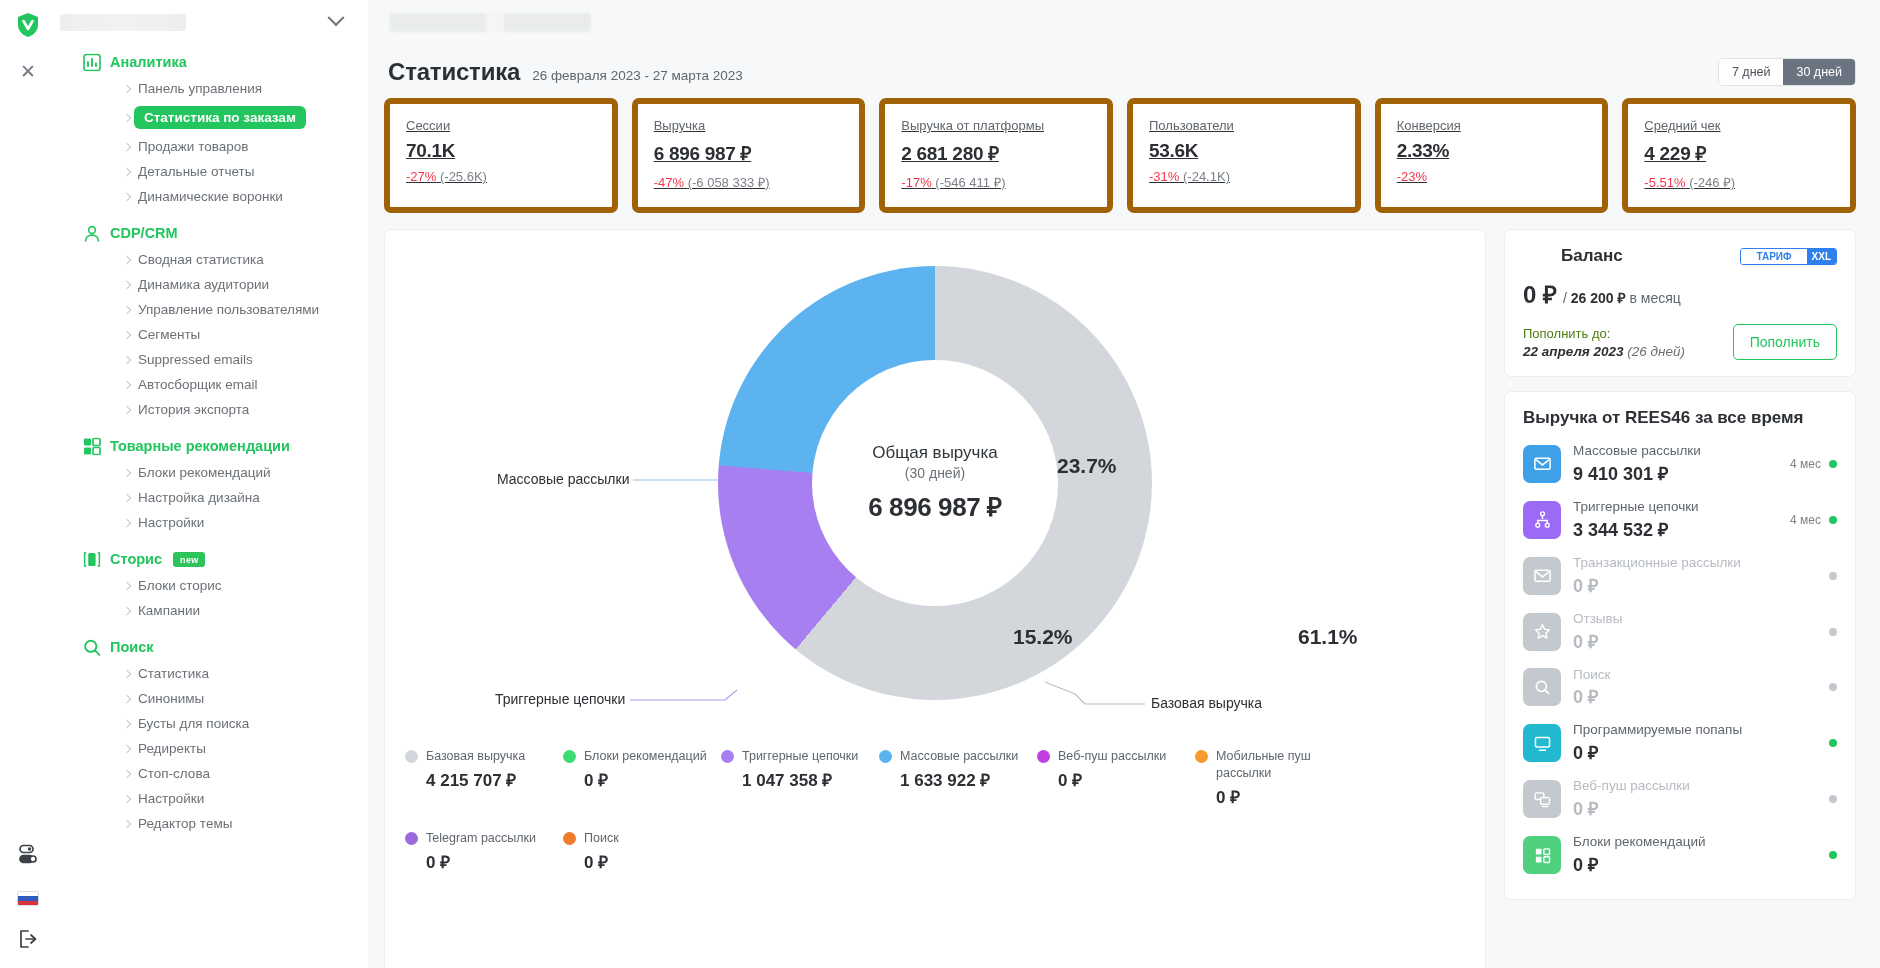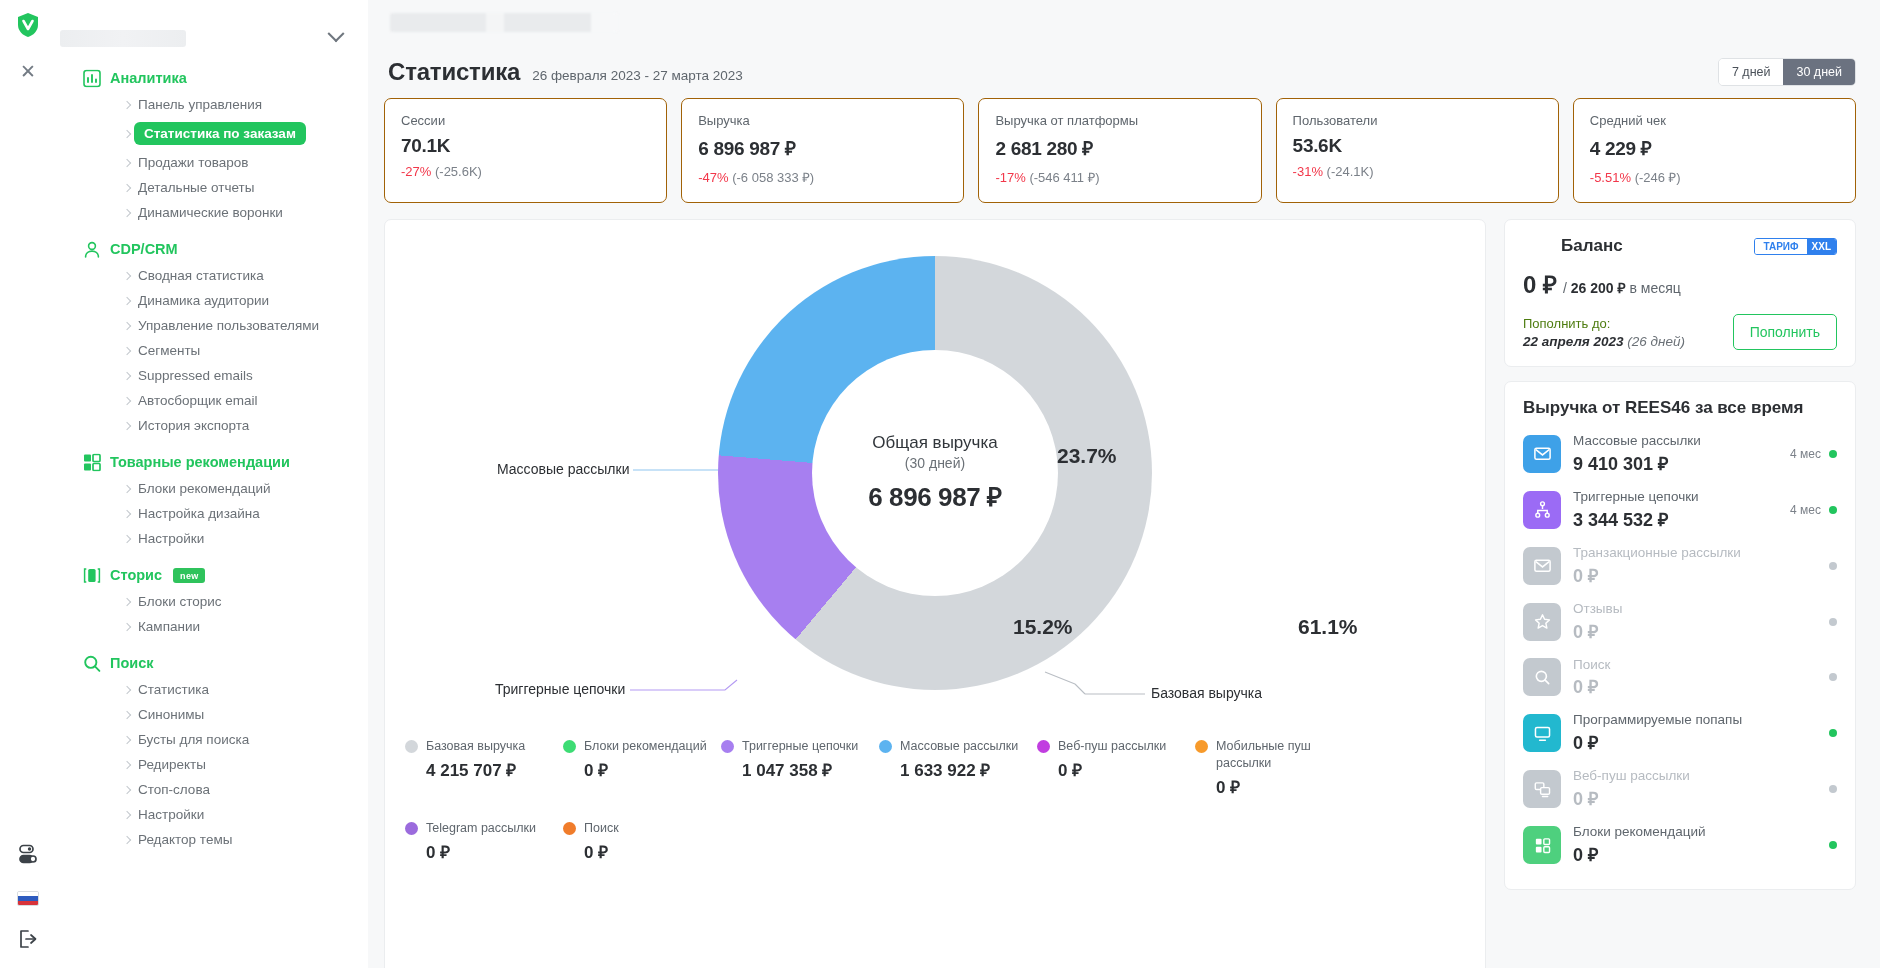--- a/index.html
+++ b/index.html
@@ -32,21 +32,21 @@
     display: flex; flex-direction: column; border: 1px solid #d8dce0;
   }
   .flag i { display: block; height: 33.34%; }
   .flag .w { background: #ffffff; }
   .flag .b { background: #2d5bbf; }
   .flag .r { background: #d8333a; }
 
   
   .sidebar {
     width: 312px; flex: 0 0 312px; height: 968px; background: #ffffff;
-    padding: 16px 10px 0 0; overflow: hidden; position: relative;
+    padding: 0 10px 0 0; overflow: hidden; position: relative;
   }
   .sb-head {
     height: 44px; display: flex; align-items: center; gap: 8px;
     padding: 0 16px 0 4px;
   }
   .sb-redact {
     width: 126px; height: 17px; border-radius: 3px;
     background: linear-gradient(90deg,#eceef0,#f1f2f4,#eceef0);
   }
   .chev-down {
@@ -105,22 +105,22 @@
     border: 1px solid #dfe2e5; align-self: center;
   }
   .seg div {
     font-size: 12.5px; padding: 6px 13px; cursor: pointer;
     background: #ffffff; color: #4a5159;
   }
   .seg div.on { background: #6b7280; color: #ffffff; }
 
   .kpis { display: flex; gap: 14px; }
   .kpi {
-    flex: 1 1 0; background: #ffffff; border: 1px solid #a16207;
-    border-radius: 7px; padding: 14px 16px 16px;
+    flex: 1 1 0; background: #ffffff; border: 6px solid #a16207;
+    border-radius: 7px; padding: 14px 16px 16px; text-decoration: underline;
   }
   .kpi .t { font-size: 13px; color: #5f666d; margin-bottom: 7px; }
   .kpi .v { font-size: 19px; font-weight: 700; letter-spacing: -.3px; }
   .kpi .d { font-size: 13px; color: #7b8189; margin-top: 7px; }
   .kpi .d b { color: #f2374a; font-weight: 400; }
 
   .lower { display: flex; gap: 18px; margin-top: 16px; }
 
   .chartcard {
     flex: 1 1 auto; background: #ffffff; border: 1px solid #ebedef;
@@ -158,21 +158,21 @@
     background: #ffffff; border: 1px solid #ebedef; border-radius: 7px;
     padding: 16px 18px;
   }
   .card + .card { margin-top: 14px; }
   .bal-top { display: flex; align-items: center; margin-left: 38px; }
   .bal-top h2 { font-size: 17px; font-weight: 700; }
   .tariff {
     margin-left: auto; display: flex; border-radius: 3px; overflow: hidden;
     border: 1px solid #2f80ed;
   }
-  .tariff .a { font-size: 10px; font-weight: 700; color: #2f80ed; padding: 2px 8px; background: #fff; }
+  .tariff .a { font-size: 10px; font-weight: 700; color: #2f80ed; padding: 2px 15px; background: #fff; }
   .tariff .b { font-size: 10px; font-weight: 700; color: #ffffff; padding: 2px 5px; background: #2f80ed; }
   .bal-amt { margin-top: 11px; display: flex; align-items: baseline; }
   .bal-amt .big { font-size: 24px; font-weight: 700; }
   .bal-amt .sub { font-size: 14px; color: #5f666d; margin-left: 6px; }
   .bal-amt .sub b { color: #2c2f33; font-weight: 700; }
   .bal-bot { margin-top: 14px; display: flex; align-items: center; }
   .bal-bot .l1 { font-size: 13px; color: #4d7c0f; }
   .bal-bot .l2 { font-size: 13.5px; font-weight: 700; margin-top: 3px; }
   .bal-bot .l2 span { font-weight: 400; color: #6b7177; font-style: italic; }
   .btn-top {
@@ -433,20 +433,25 @@
         <div class="t">Выручка от платформы</div>
         <div class="v">2 681 280 ₽</div>
         <div class="d"><b>-17%</b> <span>(-546 411 ₽)</span></div>
       </div>
       <div class="kpi">
         <div class="t">Пользователи</div>
         <div class="v">53.6K</div>
         <div class="d"><b>-31%</b> <span>(-24.1K)</span></div>
       </div>
       <div class="kpi">
+        <div class="t">Конверсия</div>
+        <div class="v">2.33%</div>
+        <div class="d"><b>-23%</b> <span></span></div>
+      </div>
+      <div class="kpi">
         <div class="t">Средний чек</div>
         <div class="v">4 229 ₽</div>
         <div class="d"><b>-5.51%</b> <span>(-246 ₽)</span></div>
       </div>
     </div>
 
     <div class="lower">
 
       <div class="chartcard">
         <div class="donut-wrap">

